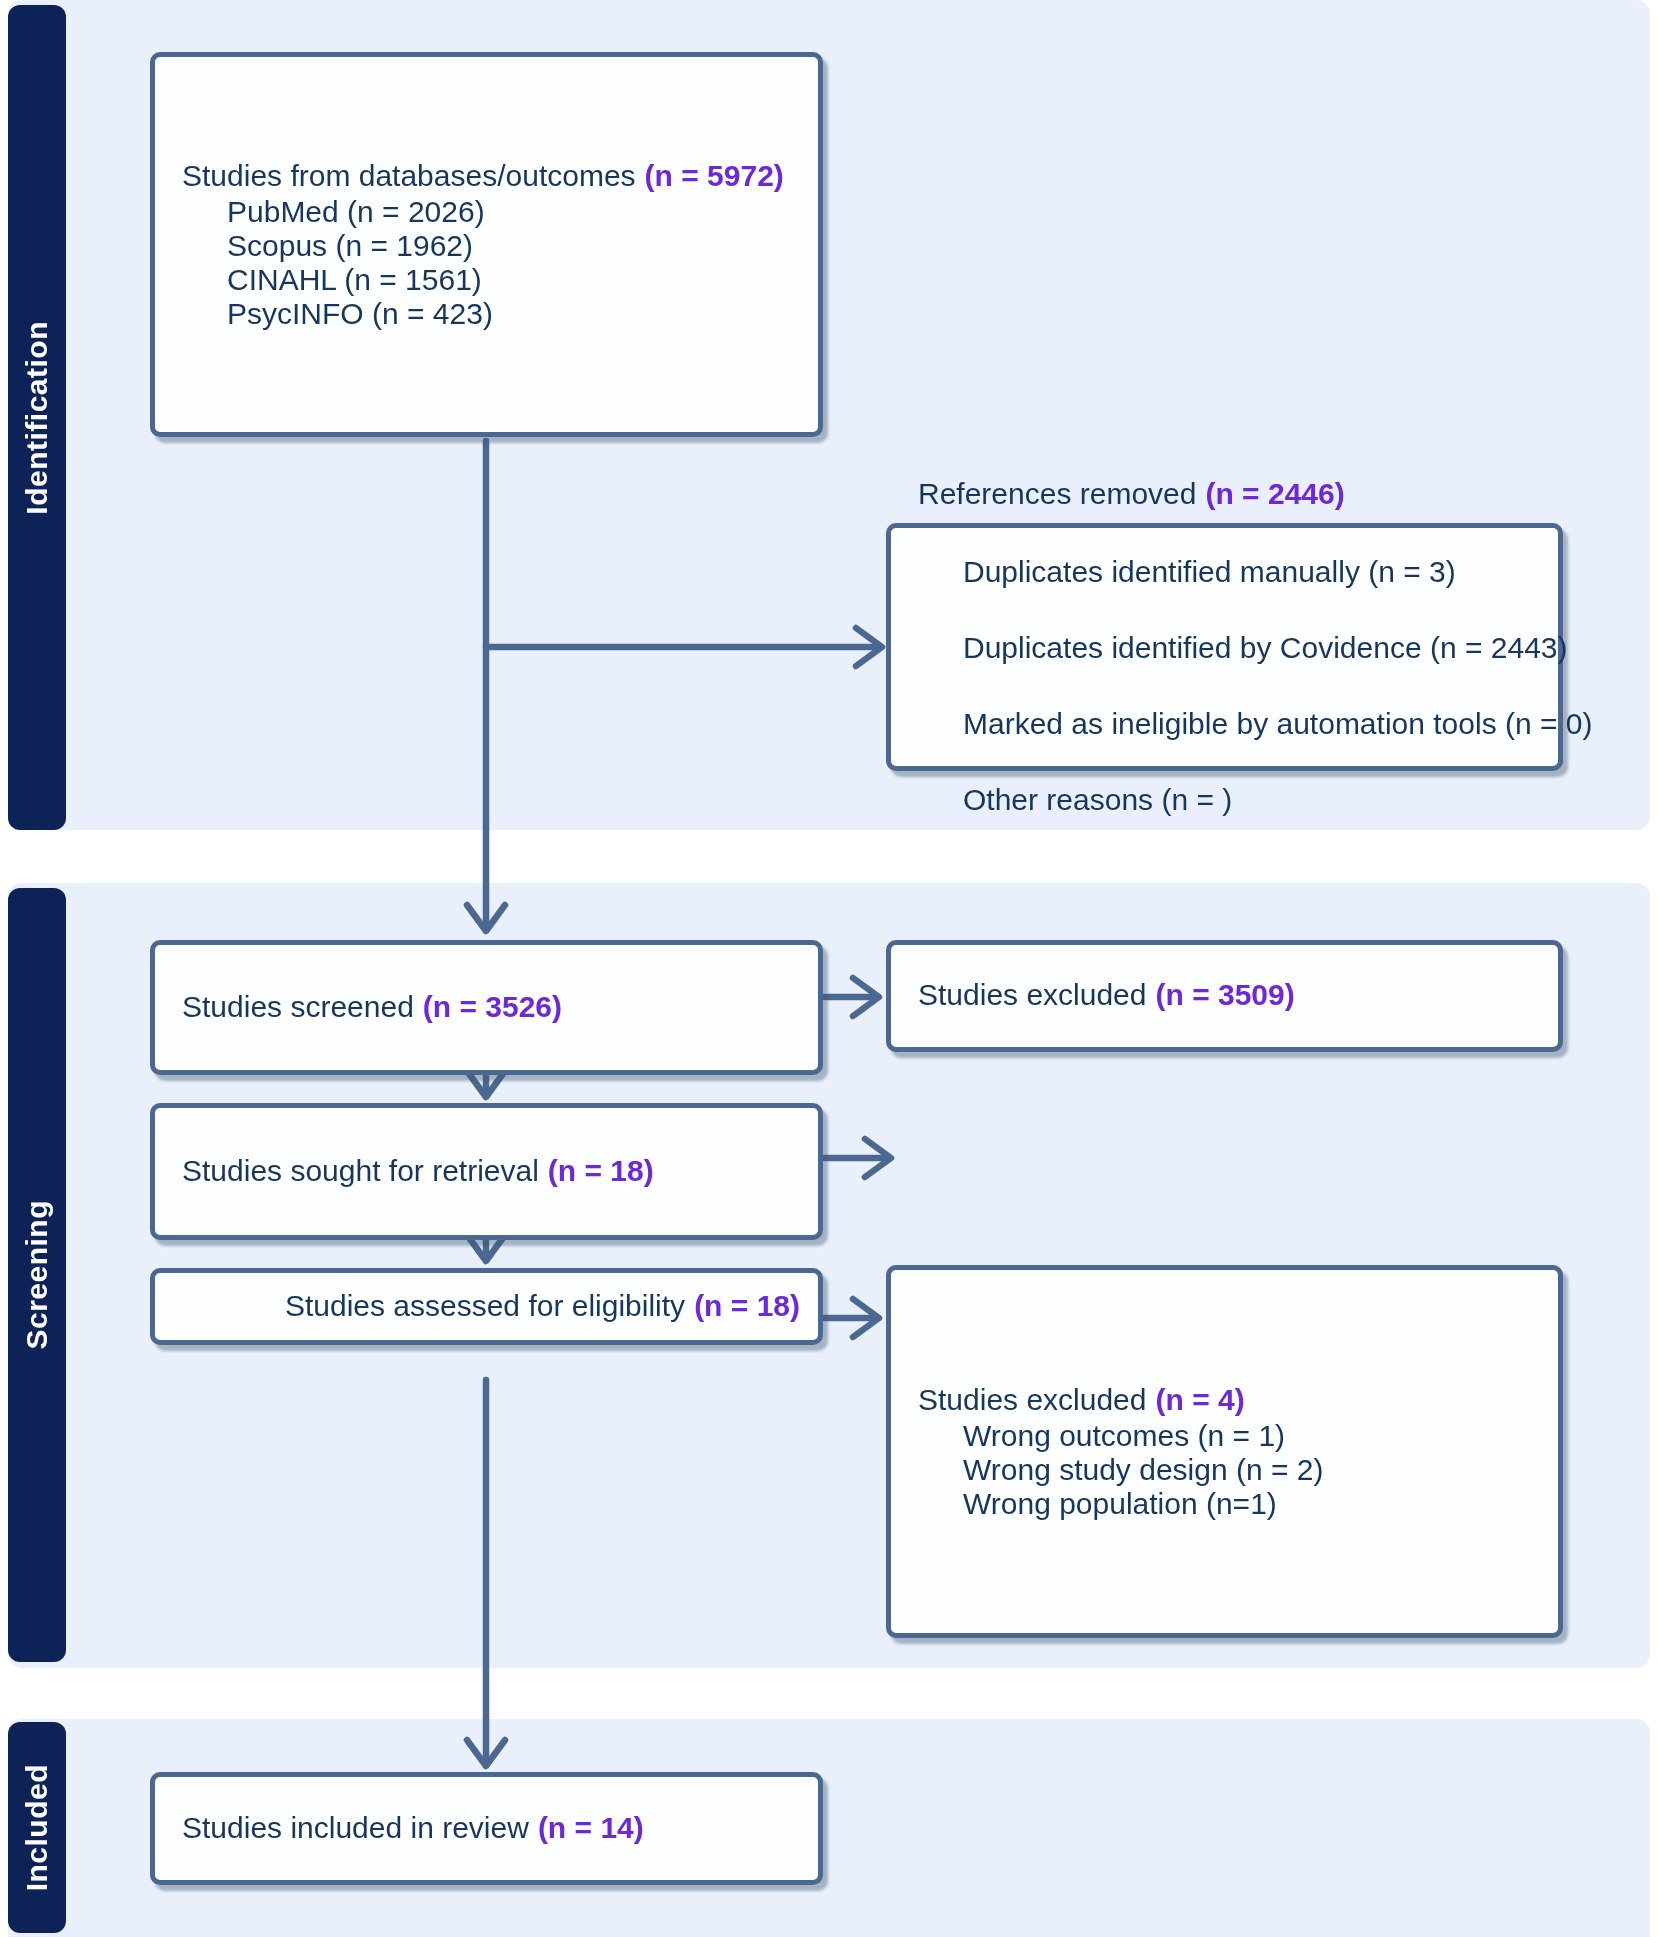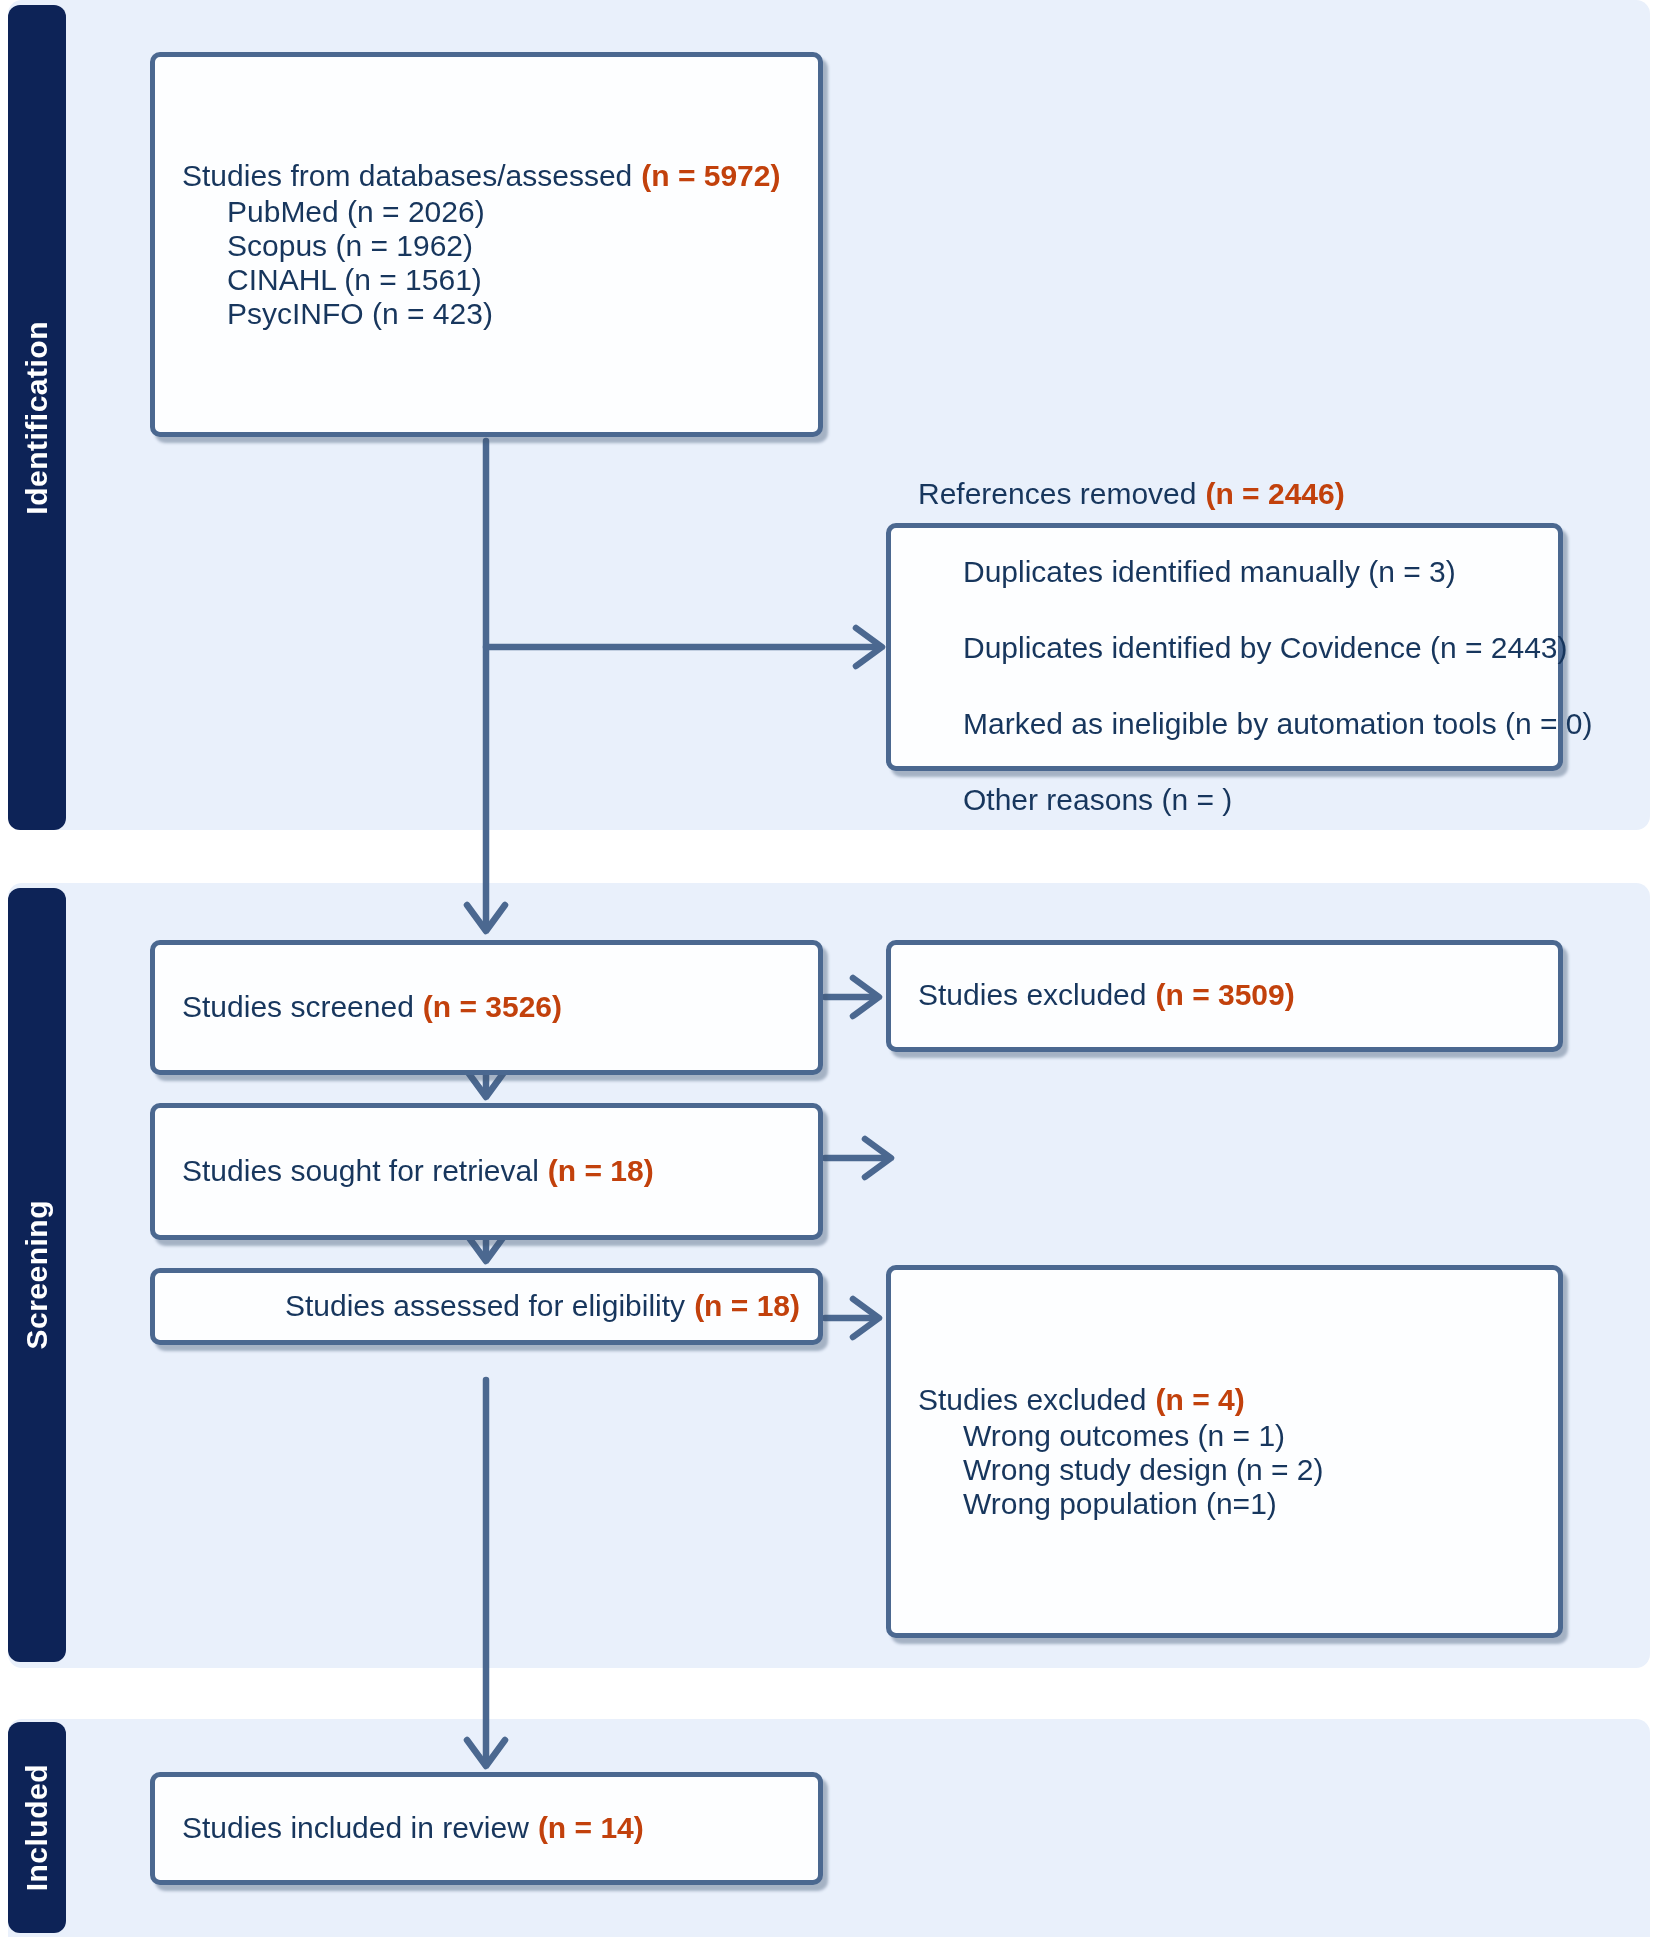--- a/index.html
+++ b/index.html
@@ -27,21 +27,21 @@
   
   .box{
     position:absolute;box-sizing:border-box;background:#fdfeff;
     border:5px solid #4b6890;border-radius:10px;
     box-shadow:5px 6px 3px rgba(62,84,115,.40);
     display:flex;flex-direction:column;justify-content:center;
     padding:10px 18px 10px 27px;
     color:#17365d;font-size:30px;line-height:34px;
   }
   .box .title-line{white-space:nowrap;}
-  .box .count{color:#c2410c;font-weight:700;margin-left:9px;}
+  .box .count{color:#6d28d9;font-weight:700;margin-left:9px;}
   .box .item{margin-left:45px;margin-top:0;white-space:nowrap;}
   .box .title-line{margin-bottom:2px;}
   .box-databases{left:150px;top:52px;width:673px;height:385px;}
   .box-references-removed{left:886px;top:523px;width:677px;height:248px;gap:42px;}
   .box-screened{left:150px;top:940px;width:673px;height:135px;}
   .box-excluded-screening{left:886px;top:940px;width:677px;height:112px;}
   .box-sought{left:150px;top:1103px;width:673px;height:137px;}
   .box-assessed{left:150px;top:1268px;width:673px;height:77px;align-items:flex-end;}
   .box-excluded-eligibility{left:886px;top:1265px;width:677px;height:373px;}
   .box-included{left:150px;top:1772px;width:673px;height:113px;}
@@ -90,21 +90,21 @@
 
       <line x1="825" y1="1318" x2="871" y2="1318"></line>
       <path d="M 853 1299 L 879 1318 L 853 1337"></path>
 
       <line x1="486" y1="1380" x2="486" y2="1760"></line>
       <path d="M 467 1740 L 486 1766 L 505 1740"></path>
     </g>
   </svg>
 
   <div class="box box-databases">
-    <div class="title-line"><span>Studies from databases/assessed</span><span class="count">(n = 5972)</span></div>
+    <div class="title-line"><span>Studies from databases/outcomes</span><span class="count">(n = 5972)</span></div>
     <div class="item">PubMed (n = 2026)</div>
     <div class="item">Scopus (n = 1962)</div>
     <div class="item">CINAHL (n = 1561)</div>
     <div class="item">PsycINFO (n = 423)</div>
   </div>
 
   <div class="box box-references-removed">
     <div class="title-line"><span>References removed</span><span class="count">(n = 2446)</span></div>
     <div class="item">Duplicates identified manually (n = 3)</div>
     <div class="item">Duplicates identified by Covidence (n = 2443)</div>

